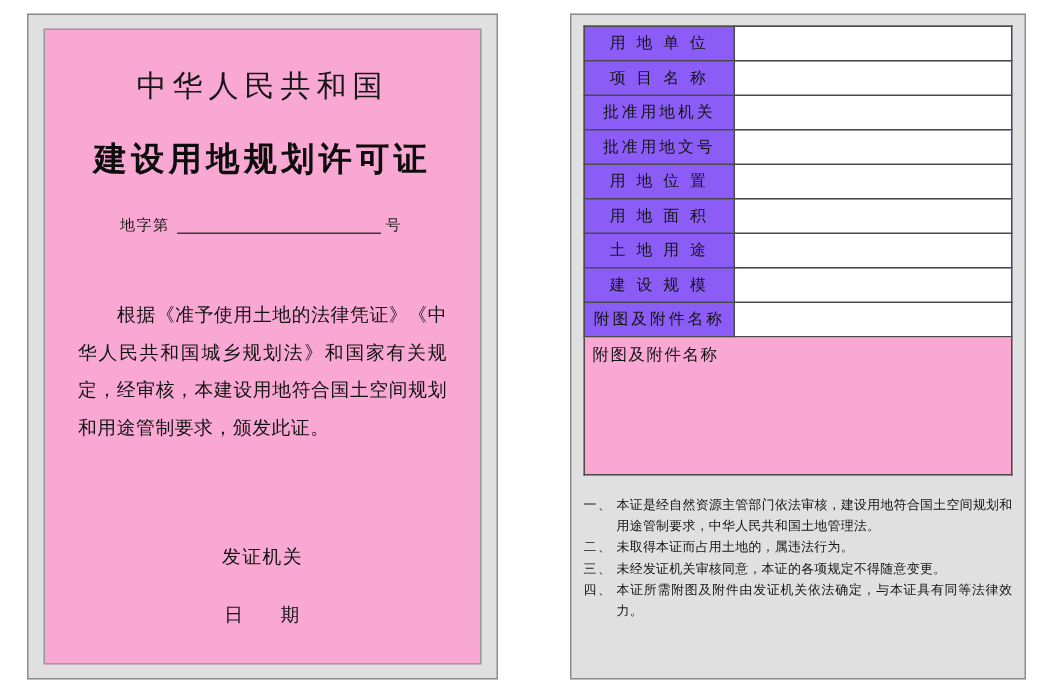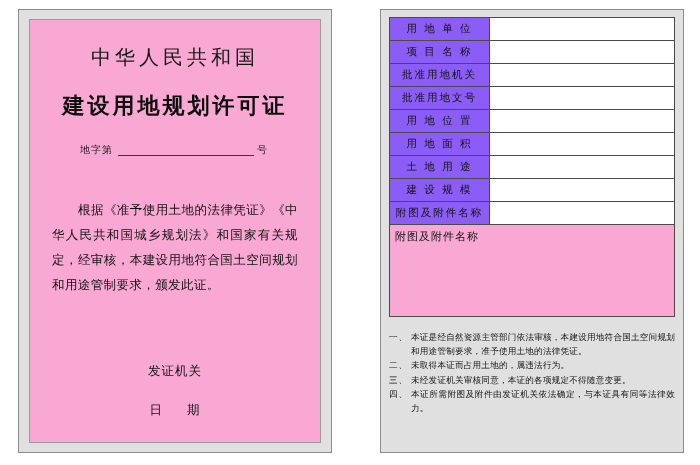--- a/index.html
+++ b/index.html
@@ -260,21 +260,21 @@
       </table>
 
       <div class="attach-box">
         <div>附图及附件名称</div>
       </div>
 
       <div class="rules">
         <div class="rules-list">
           <div class="rule-row">
             <span class="rule-num">一、</span>
-            <span class="rule-text">本证是经自然资源主管部门依法审核，本建设用地符合国土空间规划和用途管制要求，准予使用土地的法律凭证。</span>
+            <span class="rule-text">本证是经自然资源主管部门依法审核，建设用地符合国土空间规划和用途管制要求，中华人民共和国土地管理法。</span>
           </div>
           <div class="rule-row">
             <span class="rule-num">二、</span>
             <span class="rule-text">未取得本证而占用土地的，属违法行为。</span>
           </div>
           <div class="rule-row">
             <span class="rule-num">三、</span>
             <span class="rule-text">未经发证机关审核同意，本证的各项规定不得随意变更。</span>
           </div>
           <div class="rule-row">

